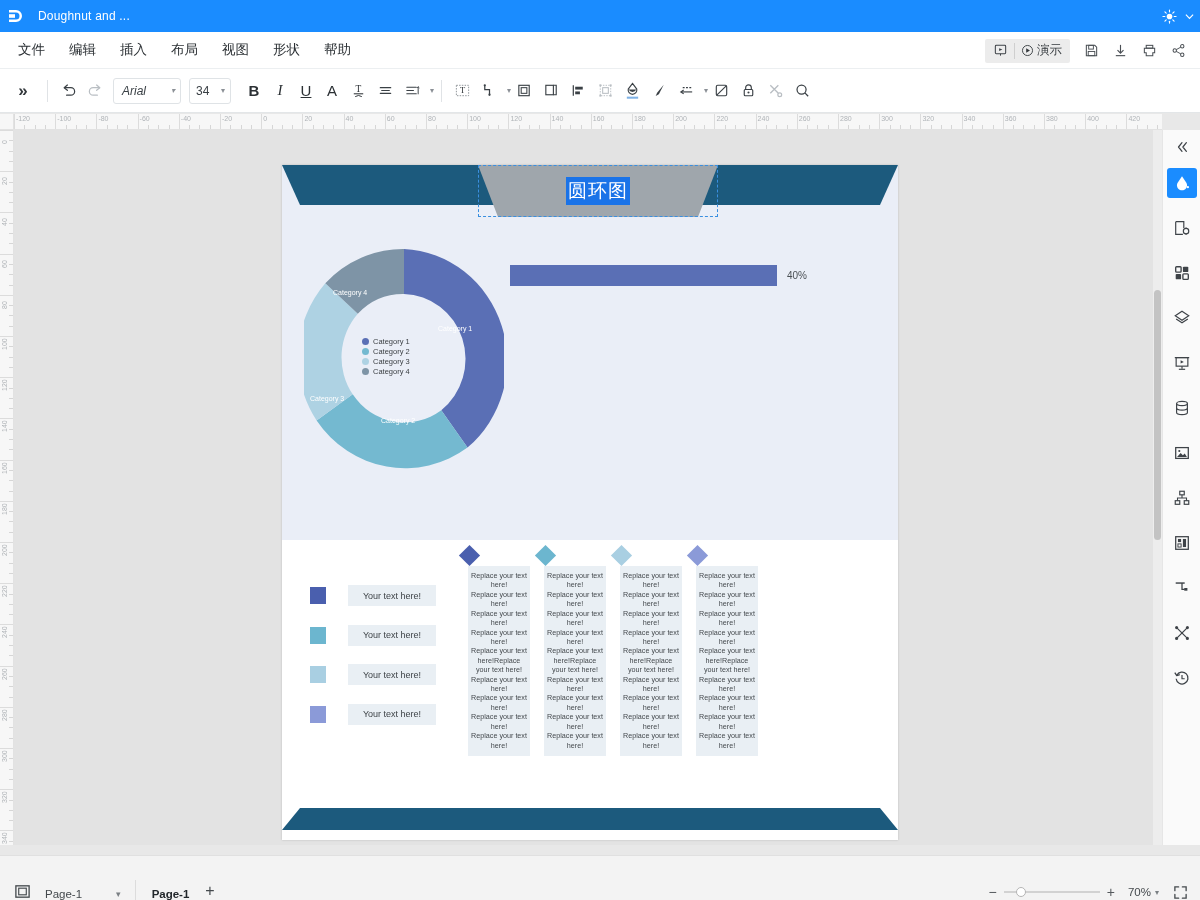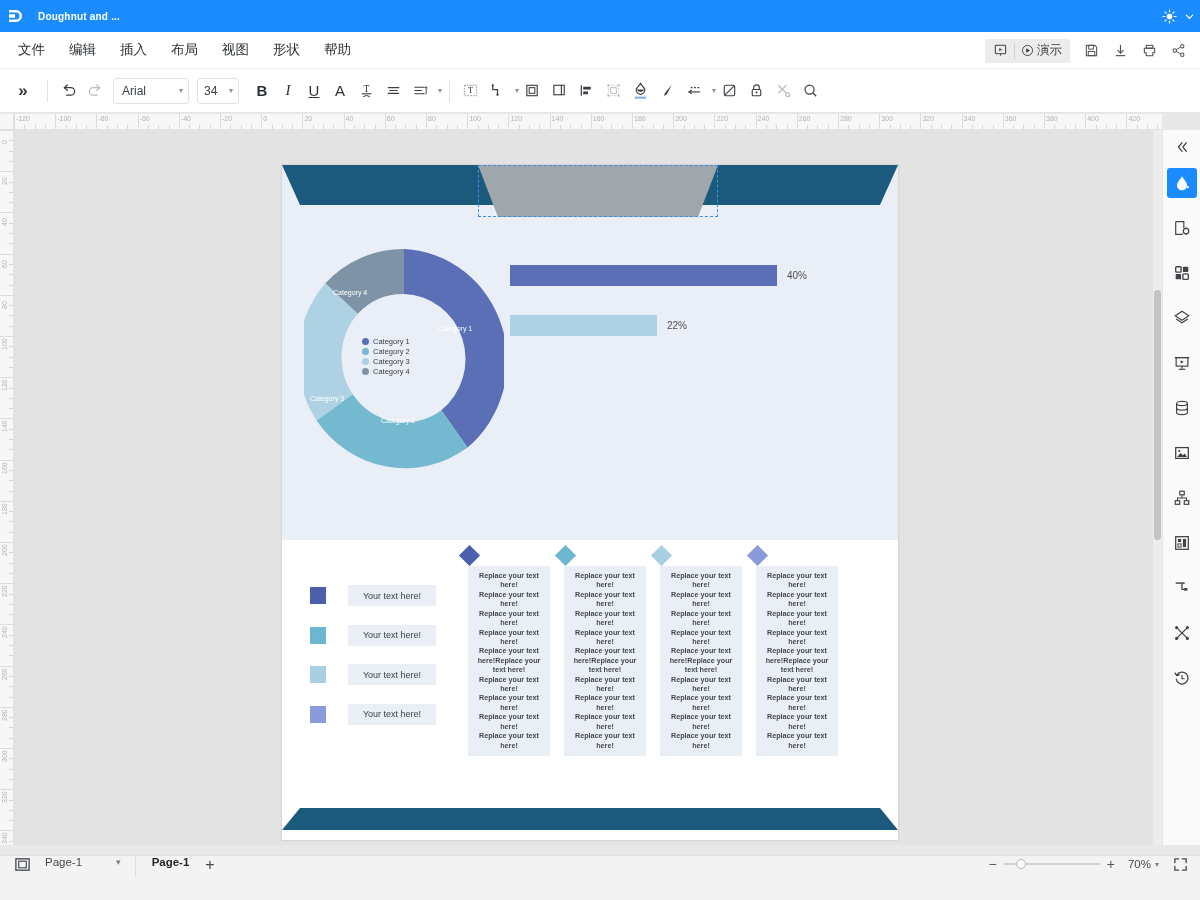--- a/index.html
+++ b/index.html
@@ -15,21 +15,21 @@
   
   .titlebar {
     height: 32px; background: #1a8cff; display: flex; align-items: center;
     position: relative;
   }
   .logo {
     width: 30px; height: 32px; display: flex; align-items: center; justify-content: center;
   }
   .logo svg { display:block; }
   .doc-title {
-    color: #fff; font-size: 10px; letter-spacing: .2px; padding-left: 8px; font-weight: bold;
+    color: #fff; font-size: 12px; letter-spacing: .2px; padding-left: 8px;
   }
   .titlebar-right {
     position: absolute; right: 6px; top: 0; height: 32px;
     display: flex; align-items: center; gap: 8px;
   }
   .tb-ico { color:#fff; display:flex; align-items:center; }
 
   
   .menubar {
     height: 37px; background: #fff; display: flex; align-items: center;
@@ -63,21 +63,21 @@
   .tb-sep { width:1px; height:22px; background:#e0e3e6; margin:0 7px; }
   .tb-btn {
     width: 27px; height: 27px; display:flex; align-items:center; justify-content:center;
     color:#3a4045; border-radius:3px;
   }
   .tb-btn.dim { color:#b9bec3; }
   .combo {
     height: 26px; border:1px solid #dfe3e6; border-radius:3px; display:flex;
     align-items:center; padding: 0 5px 0 8px; background:#fff; justify-content:space-between;
   }
-  .combo.font { width: 76px; margin-left: 4px;}
+  .combo.font { width: 68px; margin-left: 4px; font-style: italic;}
   .combo.size { width: 42px; margin-left: 8px; padding-left:6px;}
   .combo span.val { font-size: 12px; color:#3a4045; }
   .caret { font-size: 8px; color:#8b9096; margin-left:4px; }
   .fmt-btn { width:26px; height:26px; display:flex;align-items:center;justify-content:center; font-size:15px; color:#2b3034;}
   .fmt-btn.i { font-style: italic; font-family:"Liberation Serif", serif; }
   .fmt-btn.u { text-decoration: underline; }
 
   
   .ruler-h {
     position:absolute; left:14px; top:114px; width: 1148px; height: 16px;
@@ -154,21 +154,21 @@
   .legend-list { position:absolute; left:28px; top:45px; }
   .ll-row { display:flex; align-items:center; margin-bottom:18.5px; }
   .ll-sw { width:16px; height:17px; flex:none; }
   .ll-box {
     width:88px; height:21px; background:#e9eff4; margin-left:22px;
     display:flex; align-items:center; justify-content:center;
   }
   .ll-box span { font-size:9px; color:#3f4448; }
 
   .cols { position:absolute; left:186px; top:26px; display:flex; gap:14px; }
-  .col { width:82px; position:relative;font-weight:bold; }
+  .col { width:62px; position:relative; }
   .col-diamond {
     position:absolute; left:-6px; top:-18px; width:15px; height:15px;
     transform: rotate(45deg);
   }
   .col-body {
     background:#e9eff4; padding:5px 3px 6px 3px;
   }
   .col-body p { font-size:7.2px; line-height:1.31; color:#44494d; text-align:center; }
 
   .bottom-banner {
@@ -191,21 +191,21 @@
   .rs-btn {
     width:30px; height:30px; margin-bottom:15px; display:flex;
     align-items:center; justify-content:center; border-radius:3px; color:#3e4348;
   }
   .rs-btn.active { background:#1a8cff; color:#fff; }
   .rs-collapse { width:30px; height:22px; display:flex;align-items:center;justify-content:center; color:#3e4348; font-size:13px; margin-bottom:10px;}
 
   
   .statusbar {
     position:absolute; left:0; bottom:0; width:1200px; height:45px;
-    background:#f3f3f3; border-top:1px solid #e0e0e0; display:flex; align-items:flex-start;
+    background:#f3f3f3; border-top:1px solid #e0e0e0; display:flex; align-items:flex-end;
   }
   .sb-ico { margin-left:14px; display:flex; align-items:center; color:#44494d; }
   .sb-page-sel {
     margin-left:14px; display:flex; align-items:center; gap:34px;
     font-size:11.5px; color:#44494d;
   }
   .sb-div { width:1px; height:20px; background:#dcdcdc; margin-left:14px; }
   .sb-tab {
     margin-left:16px; font-size:11.5px; color:#22272b; font-weight:bold;
   }
@@ -703,20 +703,23 @@
     <div class="rv-mid" style="top: 710.7px;"></div>
   </div>
 
 <div class="canvas-area">
   <div class="page">
 
     <div class="page-top">
       <div class="banner-left"></div>
       <div class="banner-right"></div>
       <div class="banner-mid"></div>
+      <div class="banner-title">
+        <span>圆环图</span>
+      </div>
       <div class="banner-sel"></div>
 
       <div class="donut-wrap">
         <svg width="200" height="225" viewBox="0 0 200 225">
           <g transform="translate(100,112)">
 
             <path d="M 0 -108 A 108 112 0 0 1 63.5 90.6 L 37.3 53.2 A 63 65 0 0 0 0 -63 Z" fill="#5a6fb5"></path>
 
             <path d="M 63.5 90.6 A 108 112 0 0 1 -87.4 63.5 L -51.3 37.3 A 63 65 0 0 0 37.3 53.2 Z" fill="#74b9d0"></path>
 
@@ -747,24 +750,20 @@
             <span class="dl-dot" style="background:#7e94a6"></span>
             <span class="dl-txt">Category 4</span>
           </div>
         </div>
       </div>
 
       <div class="bars">
         <div class="bar-row">
           <div class="bar" style="width:267px; background:#5a6fb5"></div>
           <span class="bar-val">40%</span>
-        </div>
-        <div class="bar-row">
-          <div class="bar" style="width:147px; background:#aed2e3"></div>
-          <span class="bar-val">22%</span>
         </div>
       </div>
     </div>
 
     <div class="page-bottom">
       <div class="legend-list">
         <div class="ll-row">
           <span class="ll-sw" style="background:#4a5fae"></span>
           <span class="ll-box">
               <span>Your text here!</span>

